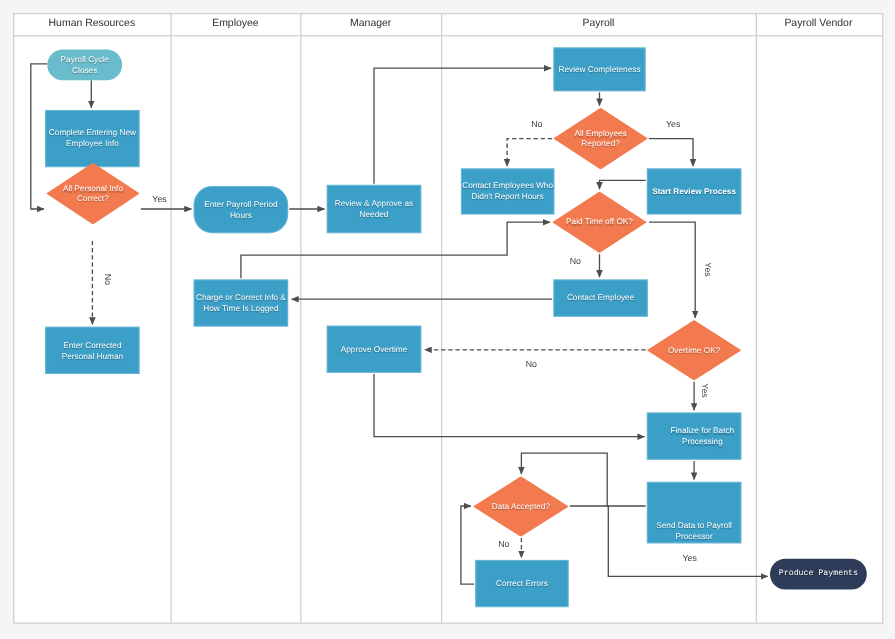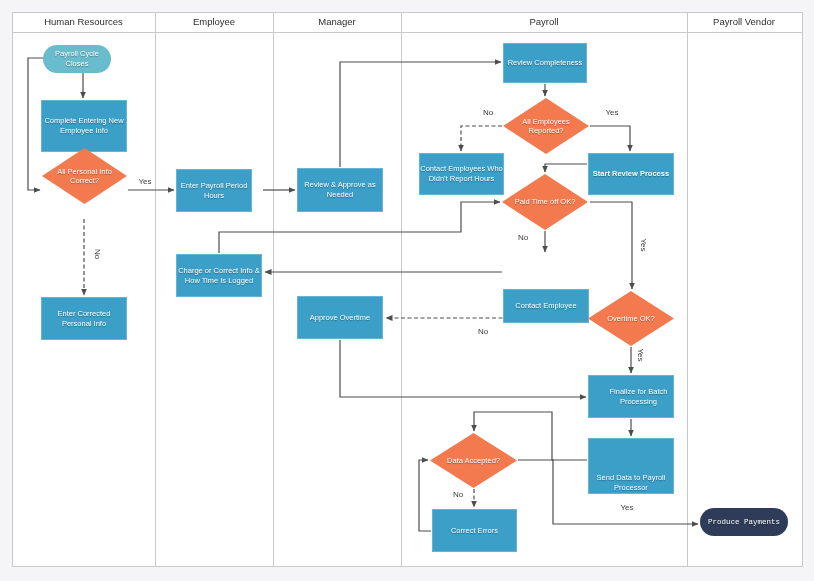--- a/index.html
+++ b/index.html
@@ -95,23 +95,23 @@
   <div class="node terminal start" style="left:43px;top:45px;width:68px;height:28px;align-items:center;">
     <span>Payroll Cycle Closes</span>
   </div>
   <div class="node process" style="left:41px;top:100px;width:86px;height:52px;">
     <span>Complete Entering New Employee Info</span>
   </div>
   <div class="node decision" style="left:42px;top:148px;width:85px;height:56px;justify-content:center;">
     <span>All Personal Info Correct?</span>
   </div>
   <div class="node process" style="left:41px;top:297px;width:86px;height:43px;">
-    <span>Enter Corrected Personal Info</span>
+    <span>Enter Corrected Personal Human</span>
   </div>
-  <div class="node process" style="left:176px;top:169px;width:76px;height:43px;">
+  <div class="node process" style="left:176px;top:169px;width:86px;height:43px;border-radius:17px;">
     <span>Enter Payroll Period Hours</span>
   </div>
   <div class="node process" style="left:176px;top:254px;width:86px;height:43px;">
     <span>Charge or Correct Info &amp; How Time Is Logged</span>
   </div>
   <div class="node process" style="left:297px;top:168px;width:86px;height:44px;">
     <span>Review &amp; Approve as Needed</span>
   </div>
   <div class="node process" style="left:297px;top:296px;width:86px;height:43px;">
     <span>Approve Overtime</span>
@@ -124,21 +124,21 @@
   </div>
   <div class="node process" style="left:419px;top:153px;width:85px;height:42px;">
     <span>Contact Employees Who Didn't Report Hours</span>
   </div>
   <div class="node process" style="left:588px;top:153px;width:86px;height:42px;font-weight:bold;">
     <span>Start Review Process</span>
   </div>
   <div class="node decision" style="left:502px;top:174px;width:86px;height:56px;">
     <span>Paid Time off OK?</span>
   </div>
-  <div class="node process" style="left:503px;top:254px;width:86px;height:34px;margin-top:35px;">
+  <div class="node process" style="left:503px;top:254px;width:86px;height:34px;">
     <span>Contact Employee</span>
   </div>
   <div class="node decision" style="left:588px;top:291px;width:86px;height:55px;text-align:center;">
     <span>Overtime OK?</span>
   </div>
   <div class="node process" style="left:588px;top:375px;width:86px;height:43px;padding-left:16px;">
     <span>Finalize for Batch Processing</span>
   </div>
   <div class="node process" style="left:588px;top:438px;width:86px;height:56px;align-items:flex-end;">
     <span>Send Data to Payroll Processor</span>

